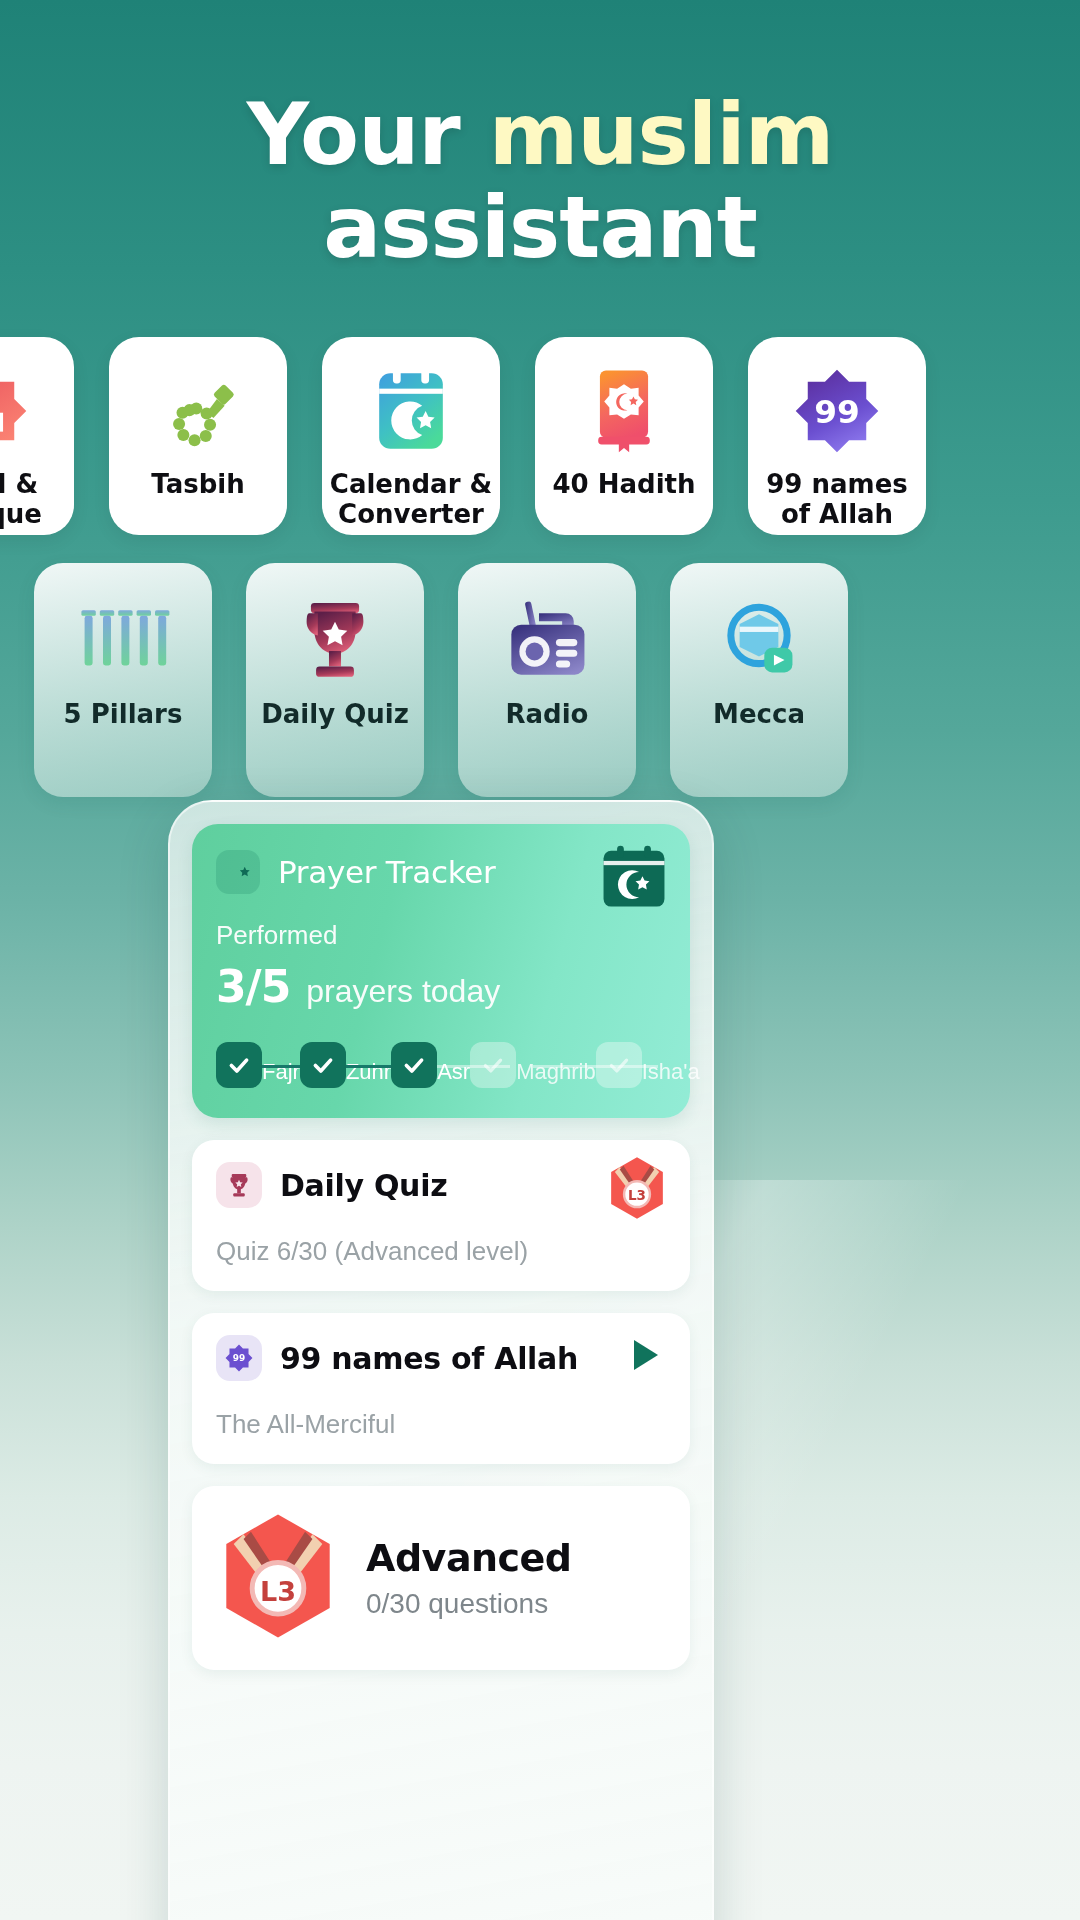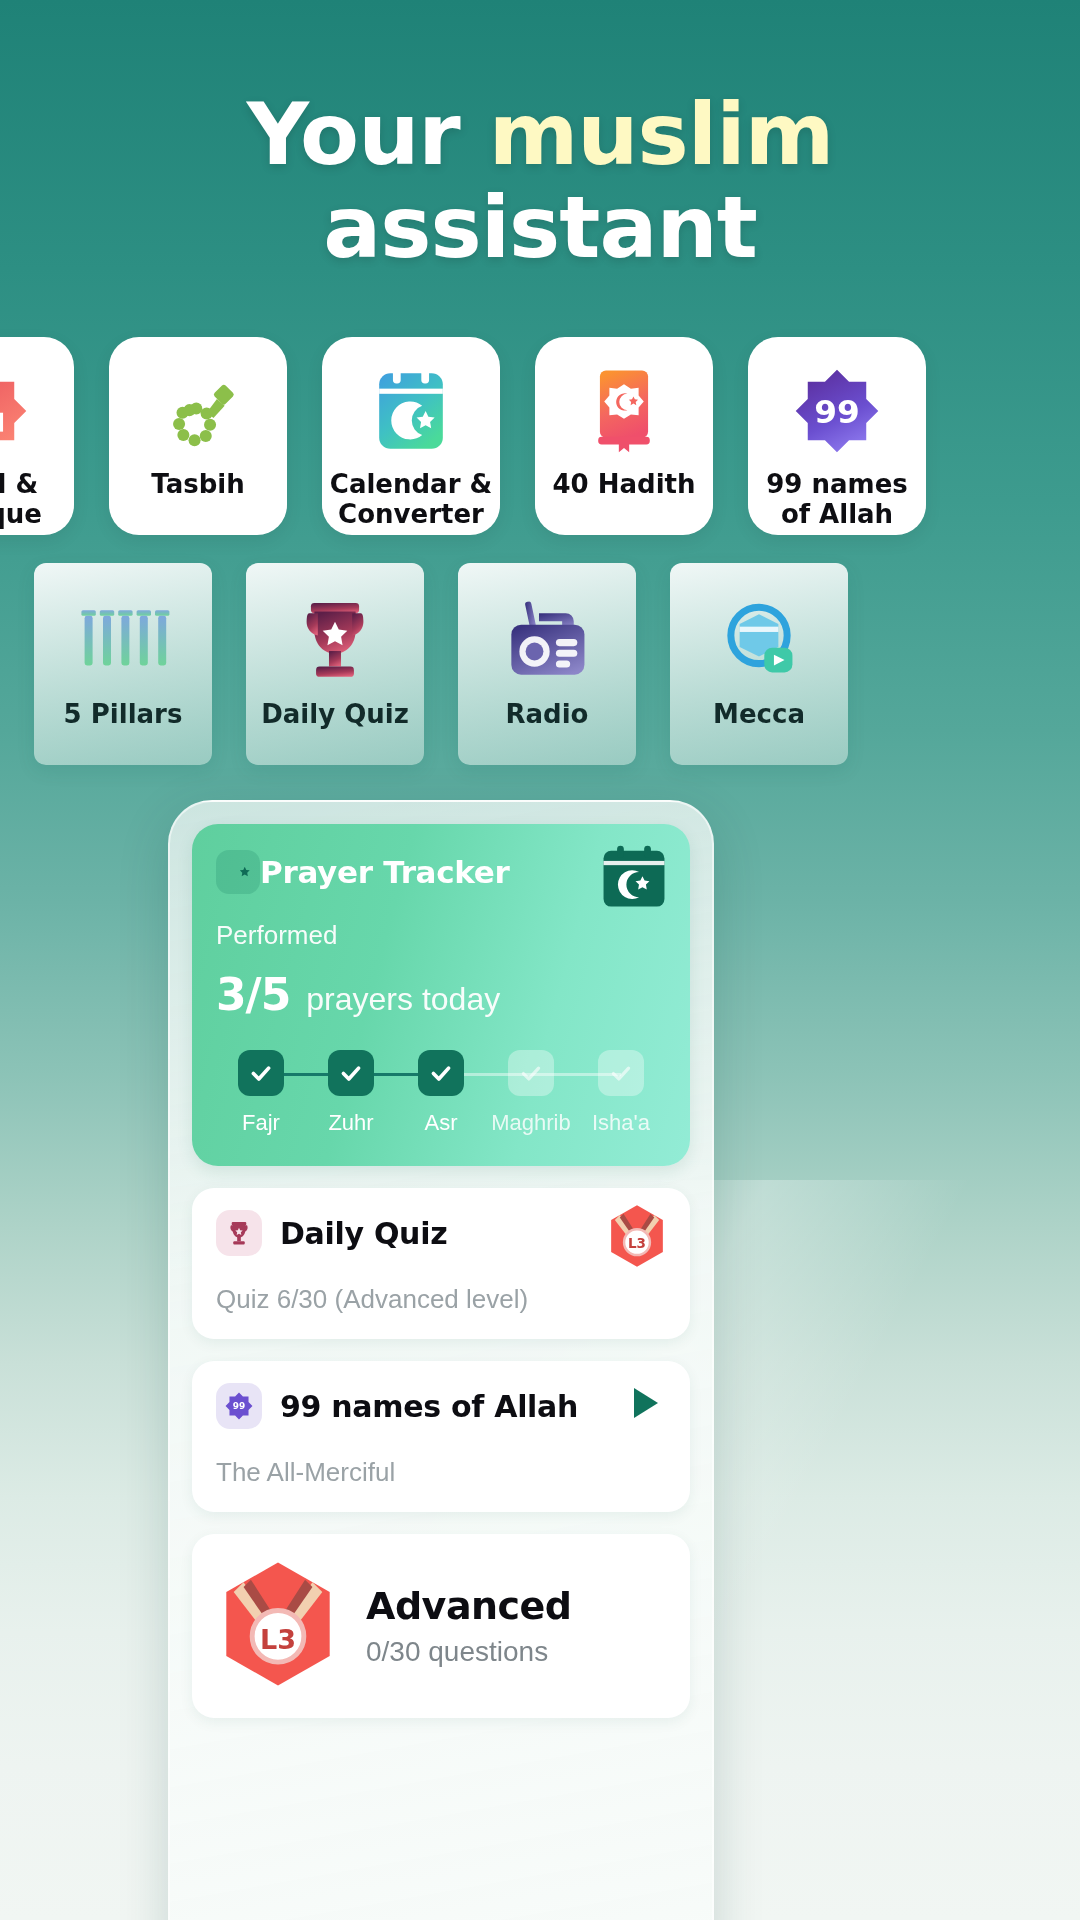--- a/index.html
+++ b/index.html
@@ -65,22 +65,22 @@
   .wcard .lbl {
     margin-top: 10px;
     font-family: "DejaVu Sans", sans-serif;
     font-weight: bold; font-size: 26px; line-height: 1.16;
     color: #0e0e12; text-align: center; white-space: pre-line;
   }
 
   
   #row2 { top: 563px; left: 34px; gap: 34px; }
   .gcard {
-    width: 178px; height: 202px;
-    border-radius: 12px;
+    width: 178px; height: 234px;
+    border-radius: 29px;
     background: linear-gradient(170deg, rgba(255,255,255,.92) 0%, rgba(232,244,240,.72) 55%, rgba(205,230,223,.55) 100%);
     display: flex; flex-direction: column;
     align-items: center; justify-content: flex-start;
     padding-top: 30px;
     box-shadow: 0 6px 18px rgba(18,90,80,.10);
     flex: none;
   }
   .gcard .ico { height: 92px; display: flex; align-items: center; justify-content: center; }
   .gcard .lbl {
     margin-top: 14px;
@@ -109,41 +109,42 @@
     position: relative;
   }
   #tracker-head { display: flex; align-items: center; }
   #tracker-badge {
     width: 44px; height: 44px; border-radius: 13px;
     background: rgba(20,120,96,.20);
     display: flex; align-items: center; justify-content: center;
     flex: none;
   }
   #tracker-title {
-    font-family: "DejaVu Sans", sans-serif;
-    font-weight: bold; font-size: 31px; color: #ffffff;
+    margin-left: 18px;
+    font-family: "DejaVu Sans", sans-serif;
+    font-weight: normal; font-size: 31px; color: #ffffff;
     letter-spacing: -.3px;
   }
   #tracker-cal {
     position: absolute; right: 22px; top: 20px;
     width: 68px; height: 66px;
   }
   #performed {
     margin-top: 26px;
     font-size: 26px; color: #ffffff; opacity: .95;
   }
-  #countline { margin-top: 18px; display: flex; align-items: baseline; }
+  #countline { margin-top: 10px; display: flex; align-items: baseline; }
   #count {
     font-family: "DejaVu Sans", sans-serif;
     font-weight: bold; font-size: 44px; color: #ffffff; letter-spacing: -1px;
   }
   #countsuffix { margin-left: 16px; font-size: 32px; color: #ffffff; opacity: .95; }
 
   #prayers { margin-top: 30px; display: flex; position: relative; }
-  .prayer { flex: 1; display: flex; flex-direction: column; align-items: center; position: relative; }
+  .prayer { flex: 1; display: flex; flex-direction: row; align-items: center; position: relative; }
   .pbox {
     width: 46px; height: 46px; border-radius: 12px;
     display: flex; align-items: center; justify-content: center;
     position: relative; z-index: 2;
   }
   .pbox.done { background: #11735c; }
   .pbox.todo { background: rgba(255,255,255,.34); }
   .plbl { margin-top: 14px; font-size: 22px; color: #ffffff; }
   .pbox.todo + .plbl { opacity: .82; }
   .pline {

